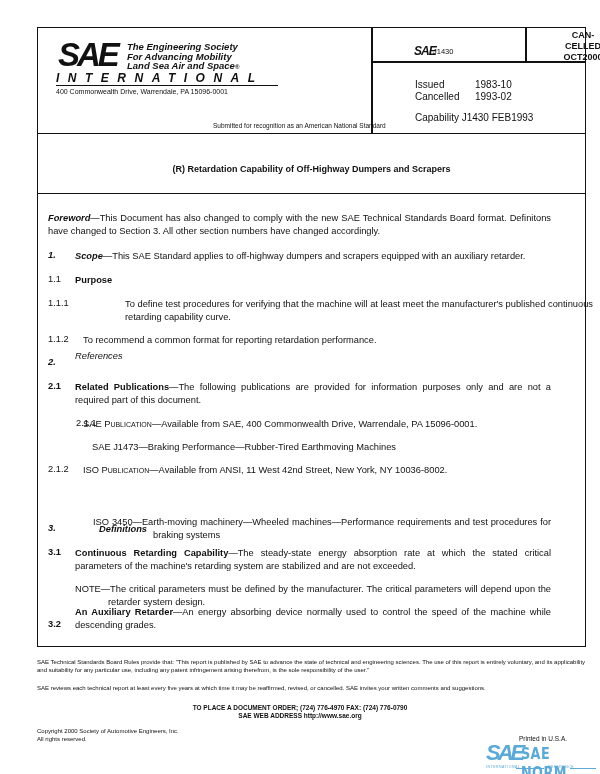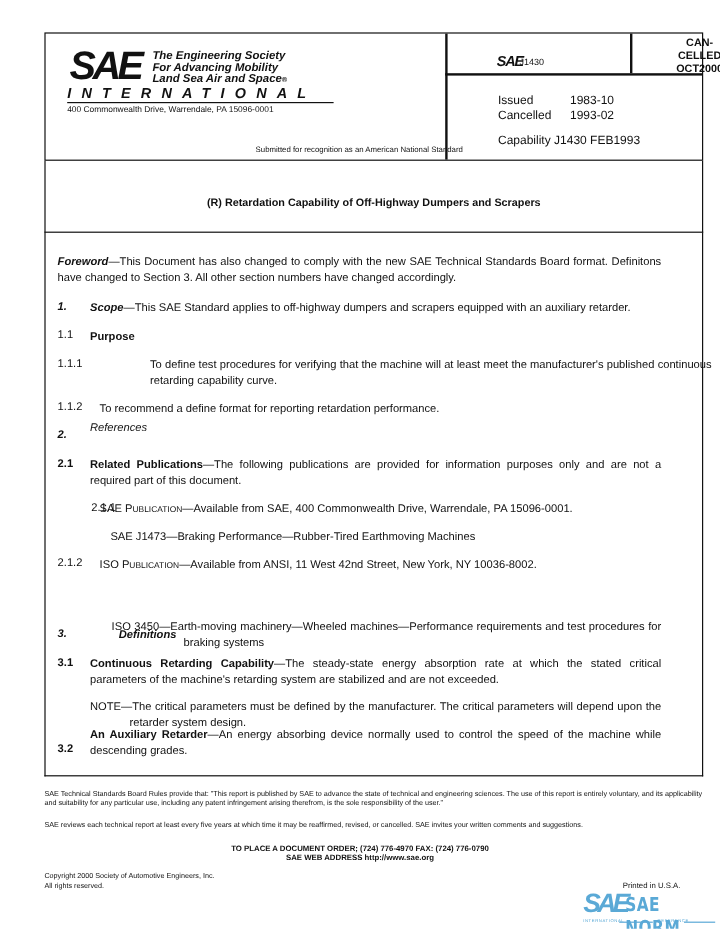--- a/index.html
+++ b/index.html
@@ -80,21 +80,21 @@
 <div class="num" style="left:48px;top:250px;font-style:italic;font-weight:bold;">1.</div>
 <div class="p" style="left:75px;top:250px;width:476px;"><b><i>Scope</i></b><span>—This SAE Standard applies to off-highway dumpers and scrapers equipped with an auxiliary retarder.</span></div>
 
 <div class="num" style="left:48px;top:274px;font-weight:normal;">1.1</div>
 <div class="p" style="left:75px;top:274px;font-weight:bold;">Purpose</div>
 
 <div class="num" style="left:48px;top:298px;">1.1.1</div>
 <div class="p" style="left:85px;top:298px;width:468px;margin-left:40px;">To define test procedures for verifying that the machine will at least meet the manufacturer's published continuous retarding capability curve.</div>
 
 <div class="num" style="left:48px;top:334px;">1.1.2</div>
-<div class="p" style="left:83px;top:334px;width:468px;">To recommend a define format for reporting retardation performance.</div>
+<div class="p" style="left:83px;top:334px;width:468px;">To recommend a common format for reporting retardation performance.</div>
 
 <div class="num" style="left:48px;top:357px;font-style:italic;font-weight:bold;">2.</div>
 <div class="p" style="left:75px;top:350px;font-style:italic;font-weight:normal;">References</div>
 
 <div class="num" style="left:48px;top:381px;font-weight:bold;">2.1</div>
 <div class="p" style="left:75px;top:381px;width:476px;"><b>Related Publications</b><span>—The following publications are provided for information purposes only and are not a required part of this document.</span></div>
 
 <div class="num" style="left:48px;top:418px;margin-left:28px;">2.1.1</div>
 <div class="p" style="left:83px;top:418px;width:468px;"><span class="sc">SAE Publication</span><span>—Available from SAE, 400 Commonwealth Drive, Warrendale, PA 15096-0001.</span></div>
 <div class="p" style="left:92px;top:441px;width:459px;">SAE J1473—Braking Performance—Rubber-Tired Earthmoving Machines</div>

